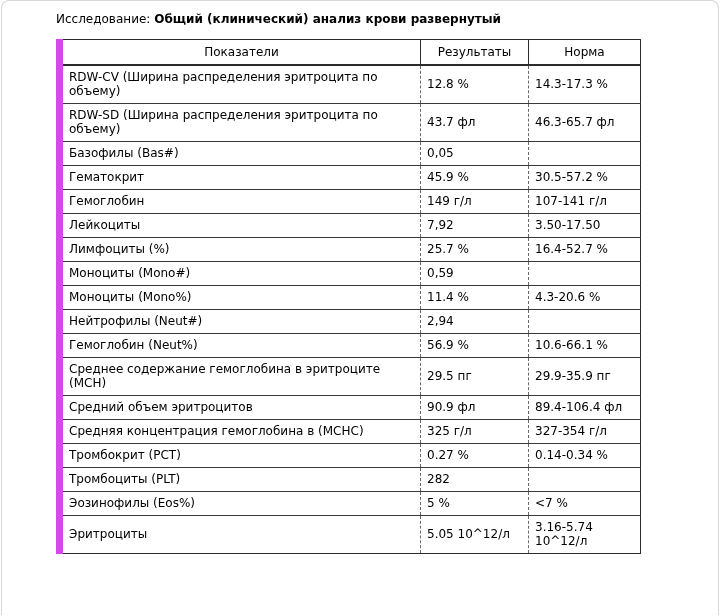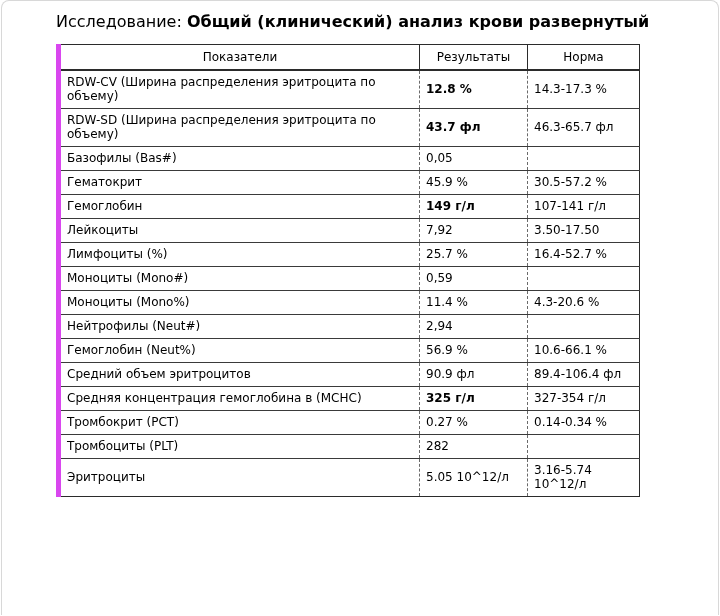--- a/index.html
+++ b/index.html
@@ -14,21 +14,21 @@
     margin:0 auto;
     border:1px solid #d8d8d8;
     border-bottom:none;
     border-radius:8px 8px 0 0;
     background:#ffffff;
     overflow:hidden;
     position:relative;
   }
   .content { padding:11px 0 0 54px; }
   .study-line {
-    font-size:16px;
+    font-size:12px;
     margin-bottom:13px;
     white-space:nowrap;
   }
   .study-name { font-weight:bold; }
   table.results {
     border-collapse:collapse;
     width:581px;
     table-layout:fixed;
     font-size:12px;
   }
@@ -47,24 +47,24 @@
     padding:4px 6px 5px 6px;
     text-align:left;
     vertical-align:middle;
     border-top:1px solid #3a3a3a;
     border-bottom:1px solid #3a3a3a;
     border-left:1px dashed #6a6a6a;
     border-right:1px dashed #6a6a6a;
     word-wrap:break-word;
   }
   table.results { border:1px solid #2b2b2b; }
-  table.results td:first-child, table.results th:first-child { border-left:5px solid #d946ef; }
+  table.results td:first-child, table.results th:first-child { border-left:7px solid #d946ef; }
   table.results td:last-child,  table.results th:last-child  { border-right:1px solid #2b2b2b; }
   table.results tr:last-child td { border-bottom:1px solid #2b2b2b; }
-  td.result-bold { font-weight:bold; }
+  td.result-bold { font-weight:normal; }
 </style>
 </head>
 <body>
 
 <div class="window-frame">
   <div class="content">
 
     <div class="study-line">
       <span>Исследование:</span>
       <span class="study-name">Общий (клинический) анализ крови развернутый</span>
@@ -134,40 +134,50 @@
             <td>Нейтрофилы (Neut#)</td>
             <td>2,94</td>
             <td></td>
           </tr>
           <tr>
             <td>Гемоглобин (Neut%)</td>
             <td>56.9 %</td>
             <td>10.6-66.1 %</td>
           </tr>
           <tr>
+            <td>Среднее содержание гемоглобина в эритроците (MCH)</td>
+            <td class="result-bold">29.5 пг</td>
+            <td>29.9-35.9 пг</td>
+          </tr>
+          <tr>
             <td>Средний объем эритроцитов</td>
             <td>90.9 фл</td>
             <td>89.4-106.4 фл</td>
           </tr>
           <tr>
             <td>Средняя концентрация гемоглобина в (MCHC)</td>
             <td class="result-bold">325 г/л</td>
             <td>327-354 г/л</td>
           </tr>
           <tr>
             <td>Тромбокрит (PCT)</td>
             <td>0.27 %</td>
             <td>0.14-0.34 %</td>
           </tr>
           <tr>
             <td>Тромбоциты (PLT)</td>
             <td>282</td>
             <td></td>
           </tr>
           <tr>
+            <td>Эозинофилы (Eos%)</td>
+            <td>5 %</td>
+            <td>&lt;7 %</td>
+          </tr>
+          <tr>
             <td>Эритроциты</td>
             <td>5.05 10^12/л</td>
             <td>3.16-5.74 10^12/л</td>
           </tr>
         </tbody>
     </table>
 
   </div>
 </div>
 

